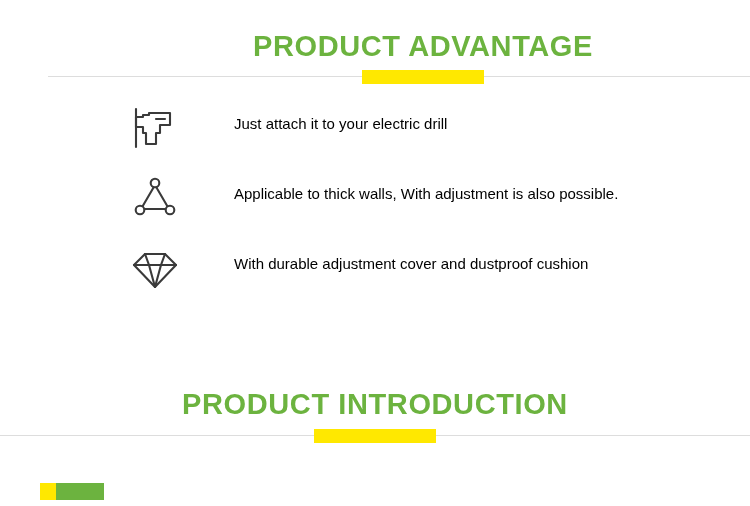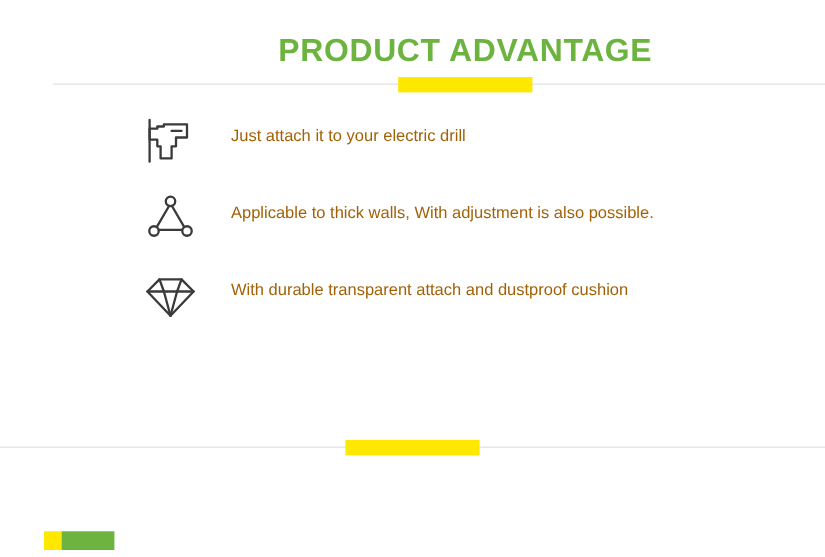--- a/index.html
+++ b/index.html
@@ -78,25 +78,25 @@
   .feature-icon {
     width: 62px;
     margin-left: 132px;
     flex: 0 0 62px;
     display: flex;
     align-items: center;
     justify-content: flex-start;
     padding-top: 2px;
   }
   .feature-text {
-    color: #a16207;
+    color: #000000;
     font-size: 15px;
     line-height: 24px;
     padding-top: 8px;
-    margin-left: 16px;
+    margin-left: 40px;
   }
   .feature-text .line {
     display: block;
     white-space: nowrap;
   }
 
   
   #introduction-head {
     position: absolute;
     left: 0;
@@ -173,27 +173,28 @@
       <svg width="46" height="44" viewBox="0 0 46 44" fill="none" stroke="#3a3a3a" stroke-width="2.1" stroke-linejoin="round" stroke-linecap="round">
         <path d="M13 8 H33 L44 19 L23 41 L2 19 Z"></path>
         <line x1="2" y1="19" x2="44" y2="19"></line>
         <line x1="13" y1="8" x2="17" y2="19"></line>
         <line x1="33" y1="8" x2="29" y2="19"></line>
         <line x1="17" y1="19" x2="23" y2="41"></line>
         <line x1="29" y1="19" x2="23" y2="41"></line>
       </svg>
     </div>
     <div class="feature-text">
-      <span class="line">With durable transparent attach and dustproof cushion</span>
+      <span class="line">With durable adjustment cover and dustproof cushion</span>
     </div>
   </div>
 
 </div>
 
 <div class="section-head" id="introduction-head">
+  <div class="section-title">PRODUCT INTRODUCTION</div>
   <div class="divider-wrap">
     <div class="divider-line"></div>
     <div class="divider-tab"></div>
   </div>
 </div>
 
 <div id="bottom-marks">
   <div class="mark-yellow"></div>
   <div class="mark-green"></div>
 </div>

